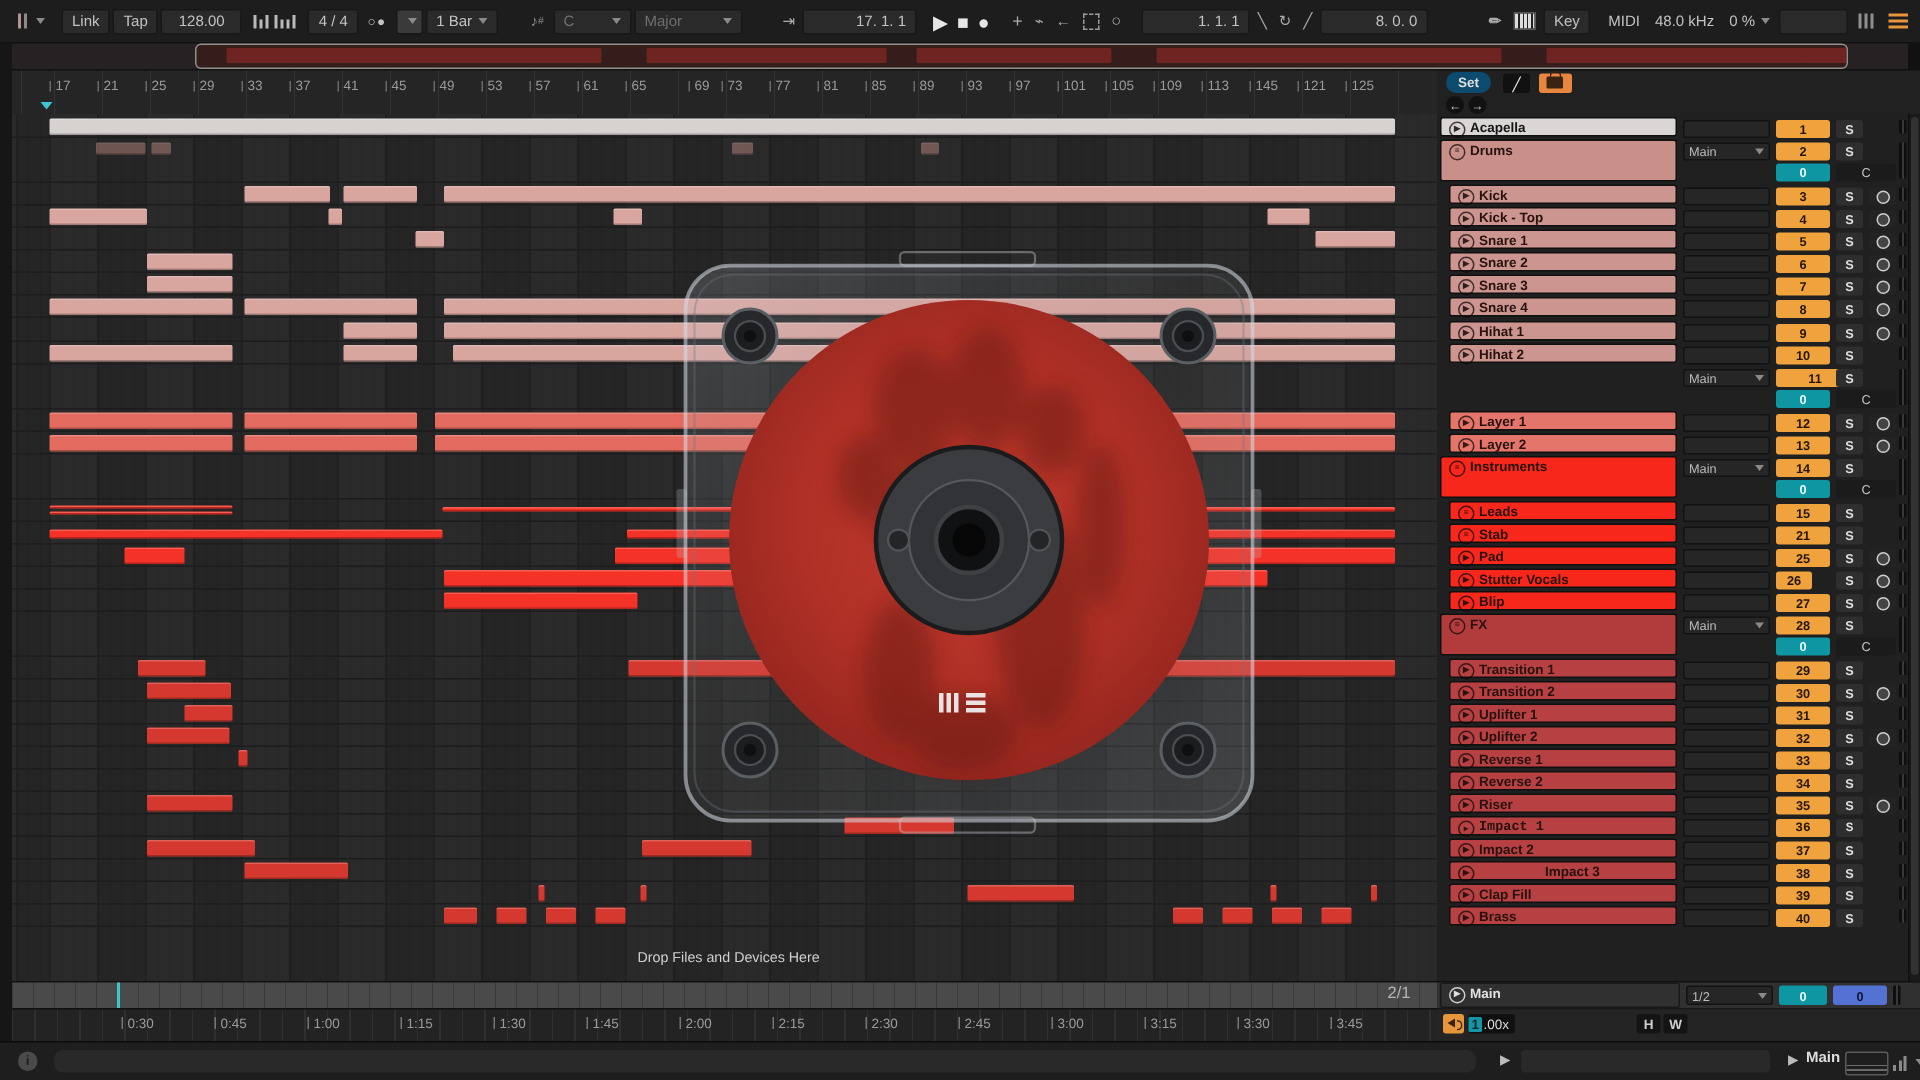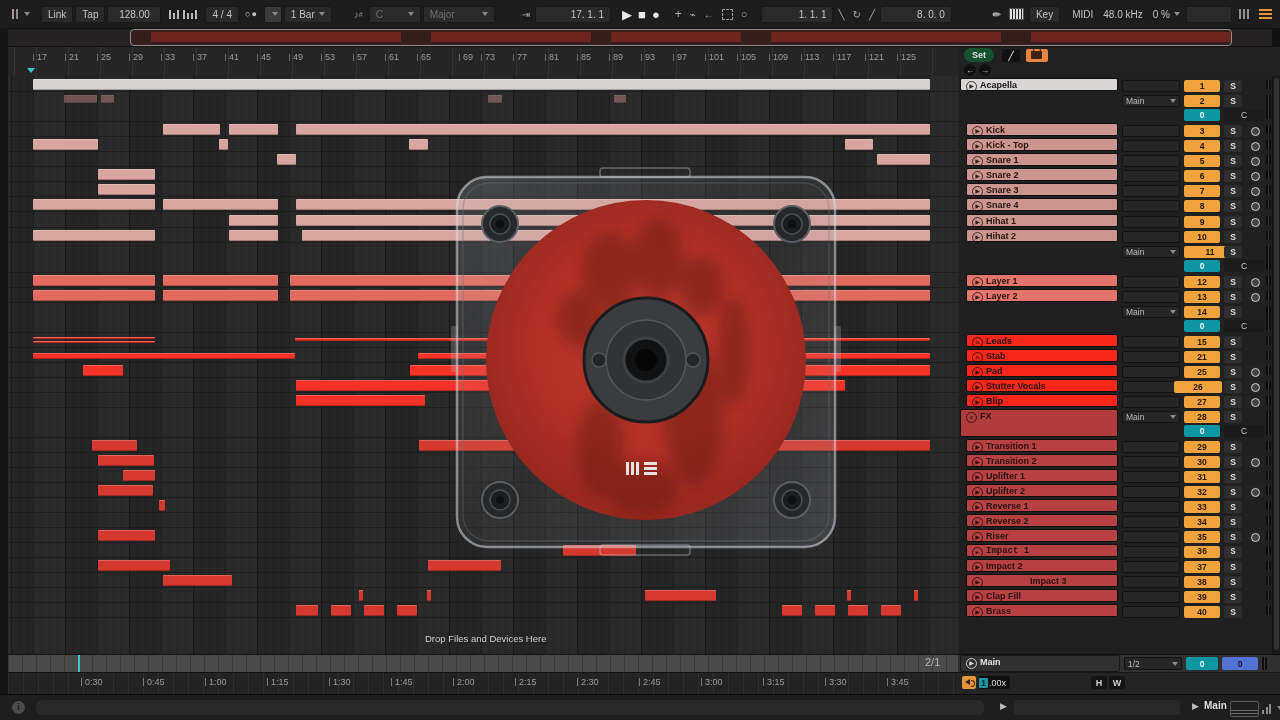--- a/index.html
+++ b/index.html
@@ -33,21 +33,21 @@
   #ov-box{left:122px;top:0;width:1100px;height:15px;border:1px solid #8f8f8f;border-radius:4px;background:#341d1b;overflow:hidden;}
   .ov-blob{position:absolute;top:2px;height:10px;background:#6e2522;border-radius:1px;}
   
   #rulerband{left:8px;top:47px;width:950px;height:29px;background:#252525;border-bottom:1px solid #151515;
     background-image:repeating-linear-gradient(90deg,#343434 0 1px,transparent 1px 32px);background-position:28px 0;}
   .barnum{position:absolute;top:5px;font-size:9px;color:#9b9b9b;}
   .barnum:before{content:"";position:absolute;left:-4px;top:2px;width:1px;height:7px;background:#6a6a6a;}
   #insert-marker{left:27px;top:68px;width:0;height:0;border-left:4px solid transparent;border-right:4px solid transparent;border-top:5px solid #3fc4d2;}
   
   #panelhead{left:958px;top:47px;width:322px;height:29px;background:#212121;}
-  .pill{background:#14532d;border-radius:8px;color:#ddd;font-size:9px;font-weight:bold;padding:2px 8px;display:inline-block;}
+  .pill{background:#0c4a6e;border-radius:8px;color:#ddd;font-size:9px;font-weight:bold;padding:2px 8px;display:inline-block;}
   .sqbtn{width:18px;height:13px;background:#111;border-radius:2px;display:inline-flex;align-items:center;justify-content:center;color:#eee;font-size:9px;}
   .lockbtn{width:22px;height:13px;background:#e8853e;border-radius:2px;display:inline-flex;align-items:center;justify-content:center;}
   .circbtn{width:12px;height:12px;border-radius:50%;background:#111;color:#ddd;font-size:8px;display:inline-flex;align-items:center;justify-content:center;margin-right:3px;}
   
   #grid{left:8px;top:76px;width:950px;height:578px;background-color:#272727;overflow:hidden;
     background-image:
       repeating-linear-gradient(90deg,rgba(255,255,255,.016) 0 32px,rgba(0,0,0,.05) 32px 64px),
       repeating-linear-gradient(90deg,rgba(0,0,0,.28) 0 1px,transparent 1px 32px),
       repeating-linear-gradient(90deg,rgba(0,0,0,.12) 0 1px,transparent 1px 8px);
     background-position:25px 0;}
@@ -215,21 +215,21 @@
     <div class="barnum" style="left: 509px;">77</div>
     <div class="barnum" style="left: 541px;">81</div>
     <div class="barnum" style="left: 573px;">85</div>
     <div class="barnum" style="left: 605px;">89</div>
     <div class="barnum" style="left: 637px;">93</div>
     <div class="barnum" style="left: 669px;">97</div>
     <div class="barnum" style="left: 701px;">101</div>
     <div class="barnum" style="left: 733px;">105</div>
     <div class="barnum" style="left: 765px;">109</div>
     <div class="barnum" style="left: 797px;">113</div>
-    <div class="barnum" style="left: 829px;">117</div>
+    <div class="barnum" style="left: 829px;">145</div>
     <div class="barnum" style="left: 861px;">121</div>
     <div class="barnum" style="left: 893px;">125</div>
   </div>
 <div class="abs" id="insert-marker"></div>
 
 <div class="abs" id="panelhead">
   <span class="pill abs" style="left:6px;top:1px">Set</span>
   <span class="sqbtn abs" style="left:44px;top:2px">╱</span>
   <span class="lockbtn abs" style="left:68px;top:2px">
       <span class="lockbox"></span>
@@ -412,20 +412,24 @@
       <div class="namecell" style="left: 2px; width: 158px; background: rgb(217, 214, 213); color: rgb(21, 21, 21);">
         <div class="ticon">▶</div>
         <span>Acapella</span>
       </div>
       <div class="cell routebox" style="left: 164px; top: 2px; width: 58px; height: 12px;"></div>
       <div class="cell numbadge" style="left: 226px; top: 2px; width: 36px; height: 12px;">1</div>
       <div class="cell sbtn" style="left: 266px; top: 2px; width: 18px; height: 12px;">S</div>
       <div class="meter" style="left: 308px; top: 2px; height: 9px;"></div>
     </div>
     <div class="trow" style="top: 17px; height: 28px;">
+      <div class="namecell" style="left: 2px; width: 158px; background: rgb(201, 144, 138); color: rgb(39, 18, 15);">
+        <div class="ticon">≡</div>
+        <span>Drums</span>
+      </div>
       <div class="cell routebox" style="left: 164px; top: 2px; width: 58px; height: 12px;">
         <span>Main</span>
         <span class="caret"></span>
       </div>
       <div class="cell numbadge" style="left: 226px; top: 2px; width: 36px; height: 12px;">2</div>
       <div class="cell sbtn" style="left: 266px; top: 2px; width: 18px; height: 12px;">S</div>
       <div class="meter" style="left: 308px; top: 2px; height: 24px;"></div>
       <div class="cell sendbox" style="left: 226px; top: 16px; width: 36px; height: 12px;">0</div>
       <div class="cell cbox" style="left: 266px; top: 16px; width: 40px; height: 12px;">C</div>
     </div>
@@ -561,20 +565,24 @@
       </div>
       <div class="cell routebox" style="left: 164px; top: 2px; width: 58px; height: 12px;"></div>
       <div class="cell numbadge" style="left: 226px; top: 2px; width: 36px; height: 12px;">13</div>
       <div class="cell sbtn" style="left: 266px; top: 2px; width: 18px; height: 12px;">S</div>
       <div class="cell armbtn" style="left: 288px; top: 2px; width: 18px; height: 12px;">
         <i></i>
       </div>
       <div class="meter" style="left: 308px; top: 2px; height: 9px;"></div>
     </div>
     <div class="trow" style="top: 228px; height: 28px;">
+      <div class="namecell" style="left: 2px; width: 158px; background: rgb(247, 39, 28); color: rgb(39, 18, 15);">
+        <div class="ticon">≡</div>
+        <span>Instruments</span>
+      </div>
       <div class="cell routebox" style="left: 164px; top: 2px; width: 58px; height: 12px;">
         <span>Main</span>
         <span class="caret"></span>
       </div>
       <div class="cell numbadge" style="left: 226px; top: 2px; width: 36px; height: 12px;">14</div>
       <div class="cell sbtn" style="left: 266px; top: 2px; width: 18px; height: 12px;">S</div>
       <div class="meter" style="left: 308px; top: 2px; height: 24px;"></div>
       <div class="cell sendbox" style="left: 226px; top: 16px; width: 36px; height: 12px;">0</div>
       <div class="cell cbox" style="left: 266px; top: 16px; width: 40px; height: 12px;">C</div>
     </div>
@@ -610,21 +618,21 @@
         <i></i>
       </div>
       <div class="meter" style="left: 308px; top: 2px; height: 9px;"></div>
     </div>
     <div class="trow" style="top: 303px; height: 13px;">
       <div class="namecell" style="left: 8px; width: 152px; background: rgb(247, 39, 28); color: rgb(39, 18, 15);">
         <div class="ticon">▶</div>
         <span>Stutter Vocals</span>
       </div>
       <div class="cell routebox" style="left: 164px; top: 2px; width: 58px; height: 12px;"></div>
-      <div class="cell numbadge" style="left: 216px; top: 2px; width: 48px; height: 12px;">26</div>
+      <div class="cell numbadge" style="left: 226px; top: 2px; width: 24px; height: 12px;">26</div>
       <div class="cell sbtn" style="left: 266px; top: 2px; width: 18px; height: 12px;">S</div>
       <div class="cell armbtn" style="left: 288px; top: 2px; width: 18px; height: 12px;">
         <i></i>
       </div>
       <div class="meter" style="left: 308px; top: 2px; height: 9px;"></div>
     </div>
     <div class="trow" style="top: 318px; height: 13px;">
       <div class="namecell" style="left: 8px; width: 152px; background: rgb(247, 39, 28); color: rgb(39, 18, 15);">
         <div class="ticon">▶</div>
         <span>Blip</span>

